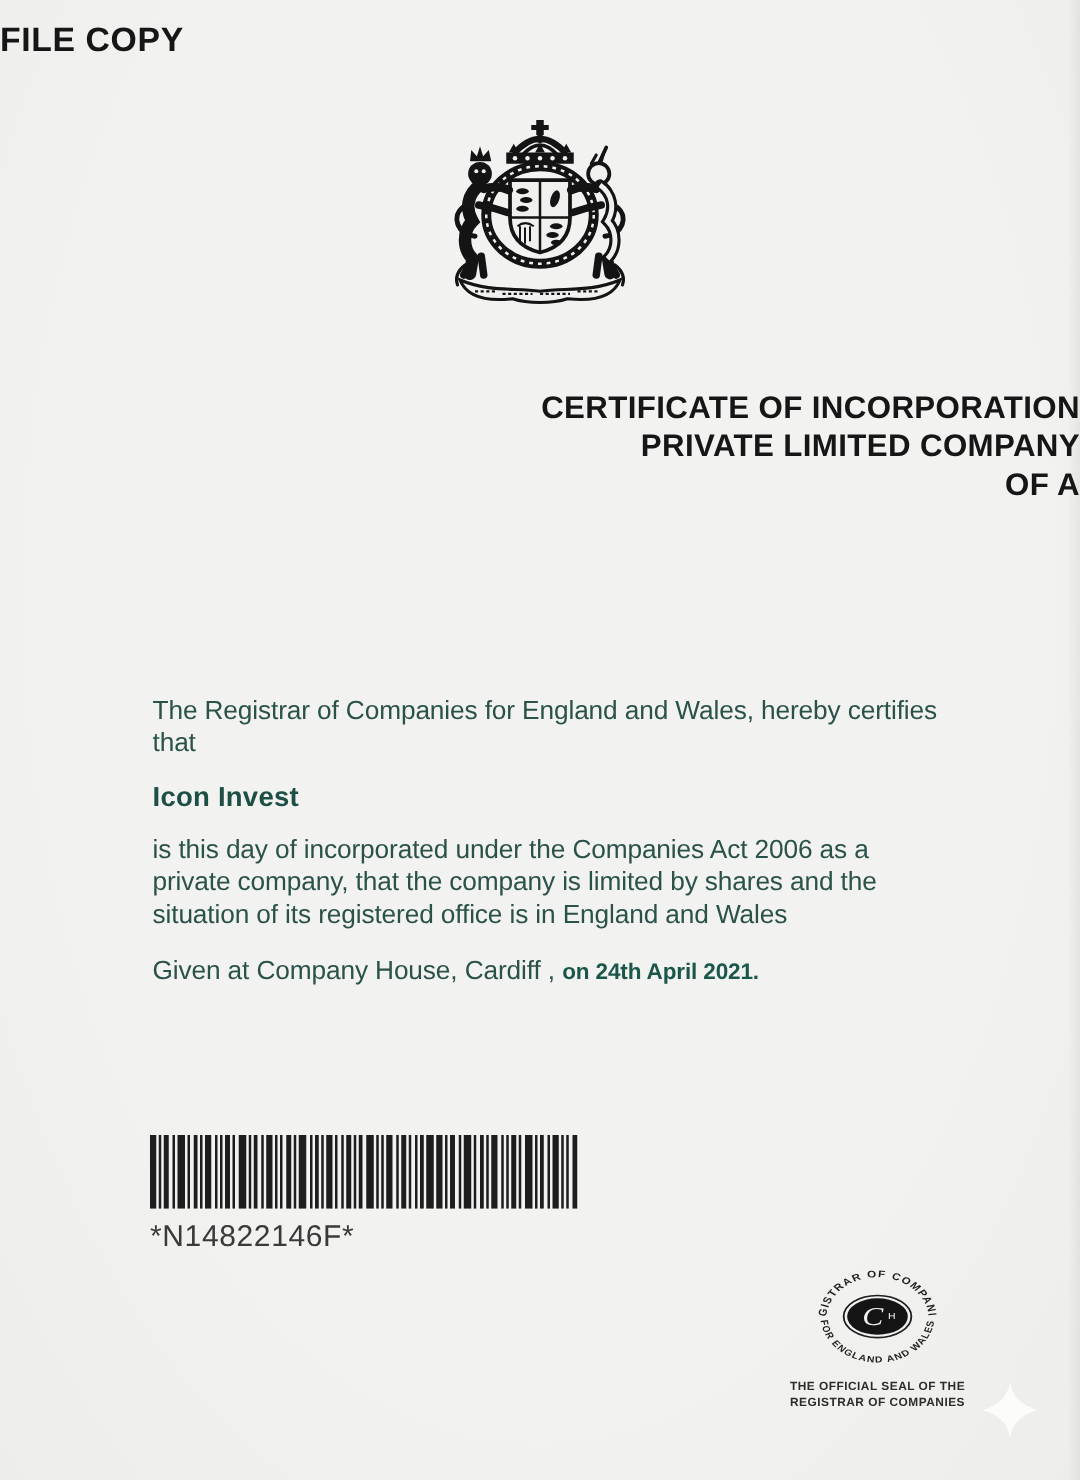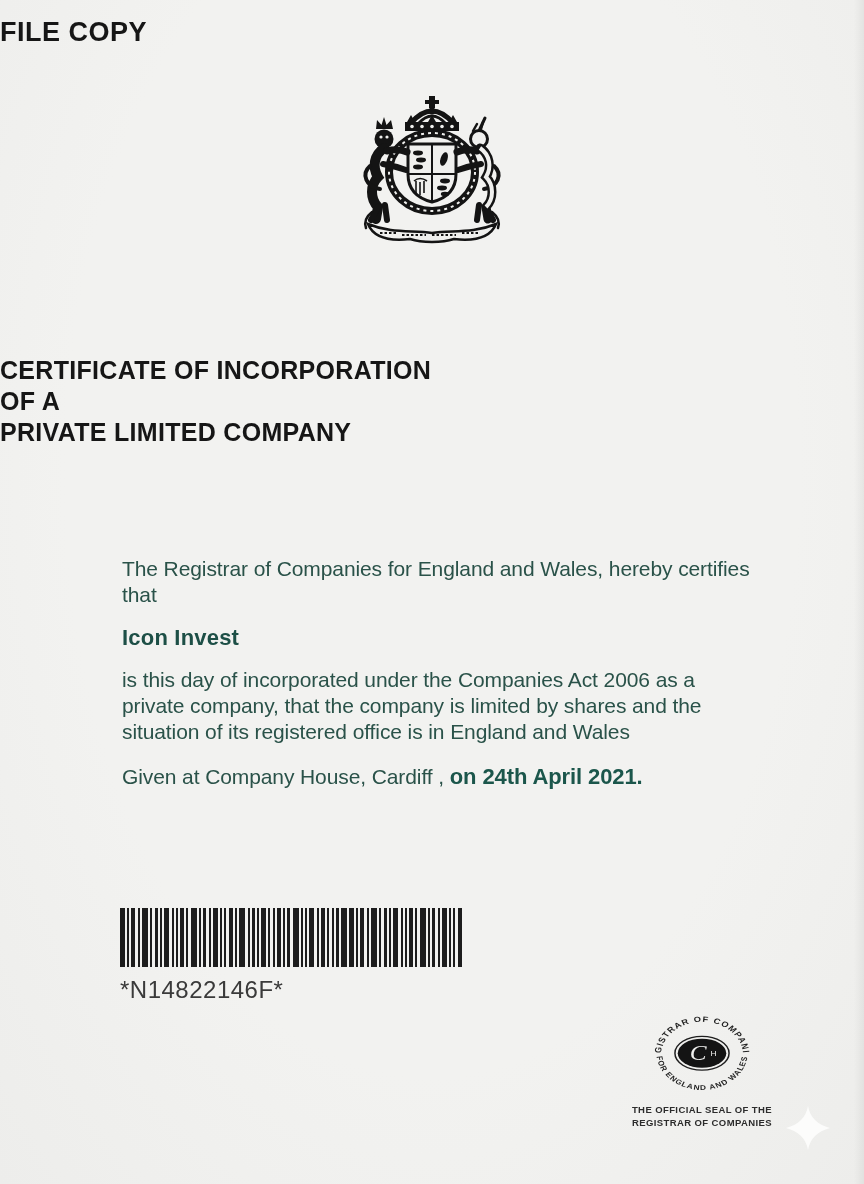--- a/index.html
+++ b/index.html
@@ -11,39 +11,39 @@
       radial-gradient(ellipse at 50% 40%, #f2f2f0 60%, #ededeb 100%);
     background-color:#f0f0ee;
   }
   .file-copy{
     position:absolute;top:17px;left:0;width:100%;text-align:left;
     font-size:27px;font-weight:bold;letter-spacing:.5px;color:#161616;
   }
   .arms{position:absolute;top:92px;left:50%;transform:translateX(-50%);width:200px;height:158px;}
   .arms svg{width:100%;height:100%;}
   .title-block{
-    position:absolute;top:311px;left:0;width:100%;text-align:left;
-    font-size:25px;font-weight:bold;line-height:31px;color:#161616;letter-spacing:.3px;margin-top:44px;
+    position:absolute;top:311px;left:0;width:100%;text-align:right;
+    font-size:25px;font-weight:bold;line-height:31px;color:#161616;letter-spacing:.3px;
   }
   .company-number{
     position:absolute;top:449px;left:0;width:100%;text-align:center;
     font-size:21px;color:#222;
   }
   .company-number b{color:#111;}
   .body-block{
     position:absolute;left:122px;top:556px;width:628px;
     color:#2a5249;font-size:21px;line-height:26px;letter-spacing:-0.1px;
   }
   .body-block p{margin:0;}
   .company-name{
     margin:13px 0 12px;font-size:22px;line-height:34px;font-weight:bold;color:#1d4f46;letter-spacing:.2px;
   }
   .para2{margin-top:0;}
   .given-line{margin-top:19px !important;}
-  .given-line b{font-size:22px;color:#1b564b;}
+  .given-line b{font-size:18px;color:#1b564b;}
   .barcode-block{position:absolute;left:120px;top:908px;}
   .barcode{width:342px;height:59px;}
   .barcode svg{width:100%;height:100%;}
   .barcode-text{margin-top:9px;font-size:24px;color:#3a3a3a;letter-spacing:.5px;}
   .ch-logo{position:absolute;left:72px;top:1050px;width:260px;height:92px;color:#343434;}
   .ch-logo .logo-bar{position:absolute;left:2px;top:12px;width:3px;height:76px;background:#2c2c2c;}
   .ch-logo .logo-crest{position:absolute;left:22px;top:2px;width:50px;height:46px;}
   .ch-logo .logo-crest svg{width:100%;height:100%;}
   .ch-logo .logo-text{position:absolute;left:18px;top:52px;font-size:29px;white-space:nowrap;letter-spacing:.2px;}
   .seal{position:absolute;left:618px;top:1008px;width:168px;text-align:center;}
@@ -130,22 +130,22 @@
   <div class="file-copy">FILE COPY</div>
 
   <div class="arms">
     <svg viewBox="0 0 200 158">
         <use href="#royal-arms"></use>
       </svg>
   </div>
 
   <div class="title-block">
     <div>CERTIFICATE OF INCORPORATION</div>
+    <div>PRIVATE LIMITED COMPANY</div>
     <div>OF A</div>
-    <div>PRIVATE LIMITED COMPANY</div>
   </div>
 
 
   <div class="body-block">
     <p>The Registrar of Companies for England and Wales, hereby certifies that</p>
     <div class="company-name">Icon Invest</div>
     <p class="para2">is this day of incorporated under the Companies Act 2006 as a private company, that the company is limited by shares and the situation of its registered office is in England and Wales</p>
     <p class="given-line">
       <span>Given at Company House, Cardiff ,</span>
       <b>on 24th April 2021.</b>

